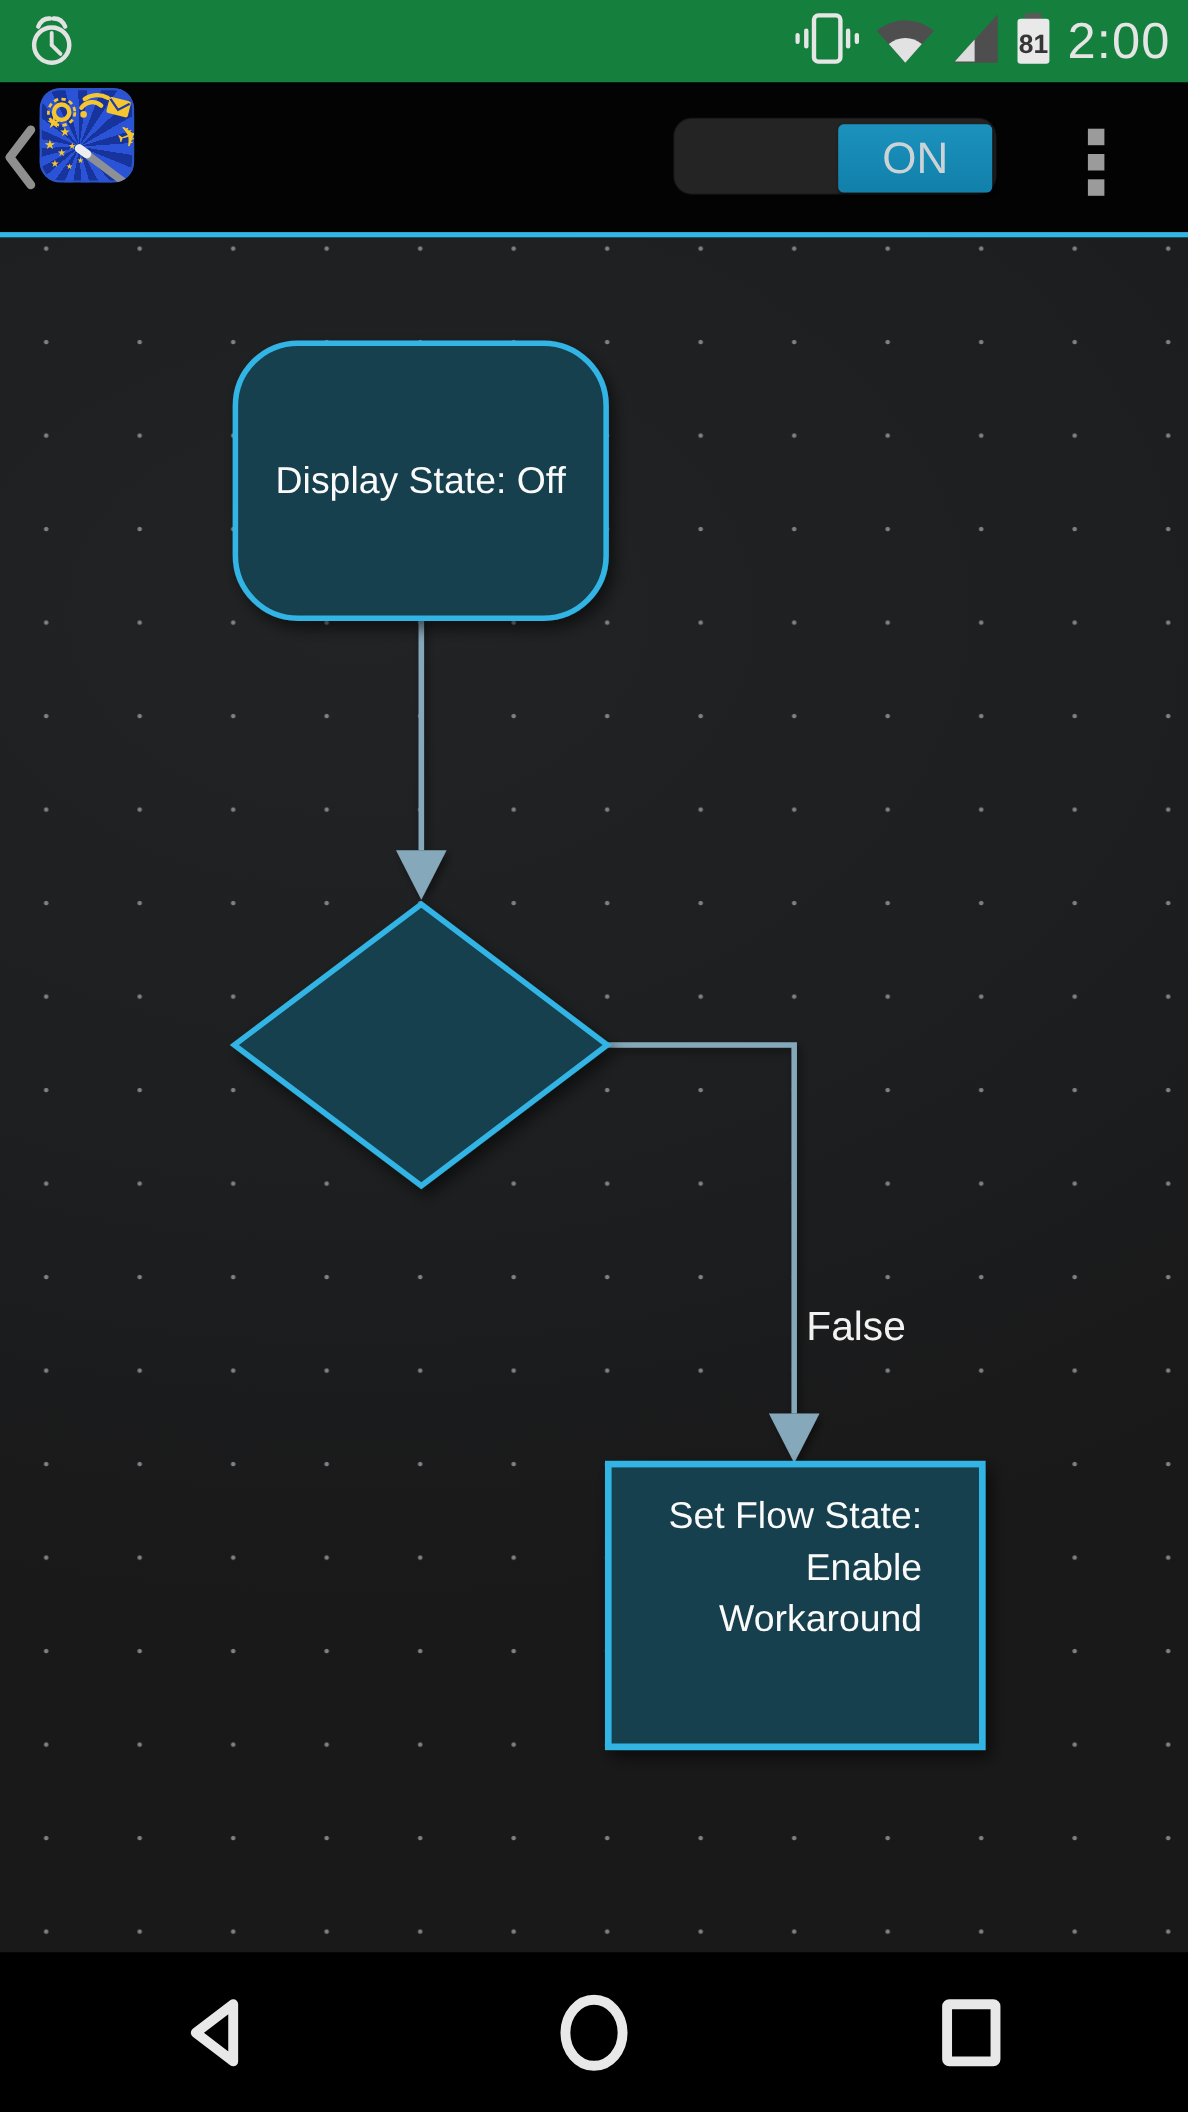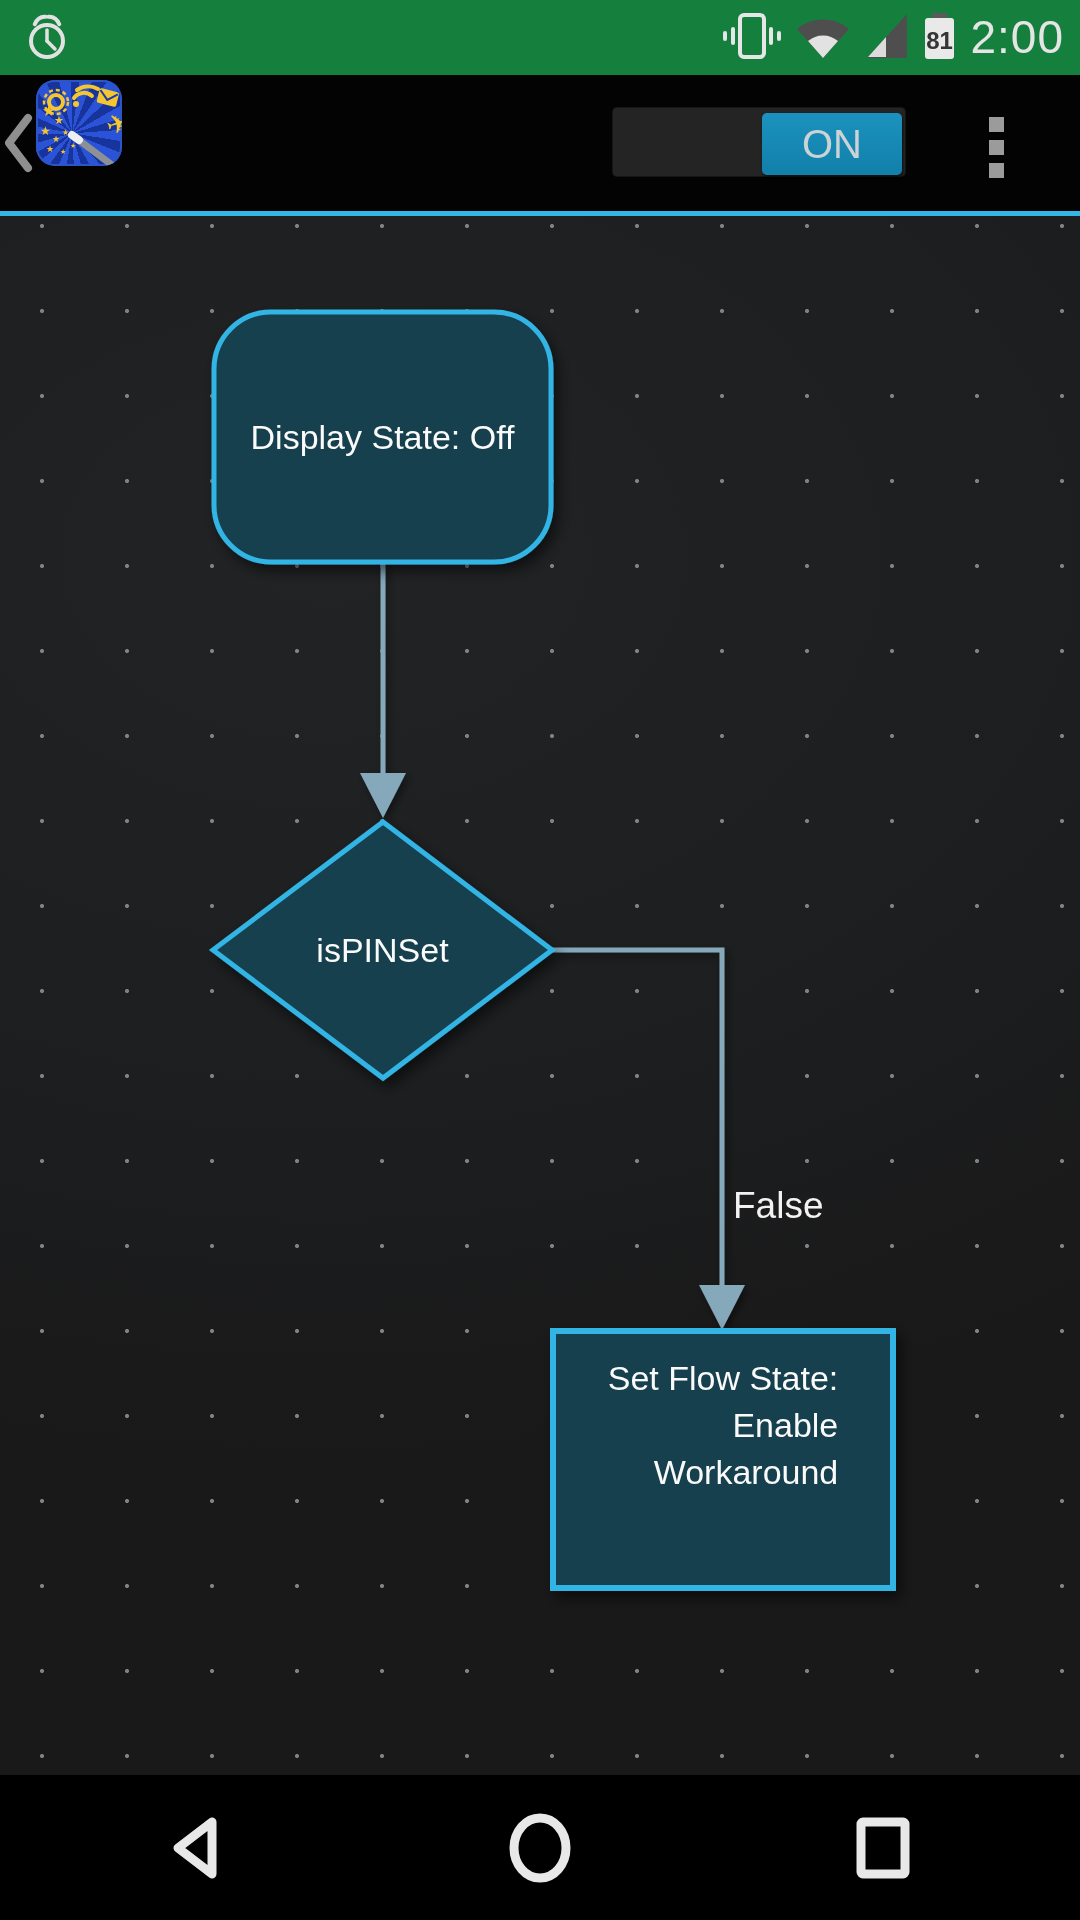--- a/index.html
+++ b/index.html
@@ -13,21 +13,21 @@
 
   
   .app-bar{position:absolute;left:0;top:75px;width:1080px;height:136px;background:#030303;}
   .back-chevron{position:absolute;left:2px;top:38px;}
   .app-icon{position:absolute;left:36px;top:5px;width:86px;height:86px;border-radius:19px;
     background:repeating-conic-gradient(from 8deg at 42% 62%, #2a53d8 0deg 13deg, #16349c 13deg 26deg);
     overflow:hidden;box-shadow:inset 0 0 0 2px #2c55c8;}
   .app-title{position:absolute;left:143px;top:0;height:136px;display:flex;align-items:center;
     color:#e4e4e4;font-size:41px;}
   .toggle{position:absolute;left:613px;top:33px;width:292px;height:68px;background:#242424;
-    border-radius:4px;box-shadow:0 0 0 1px #161616;}
+    border-radius:16px;box-shadow:0 0 0 1px #161616;}
   .toggle-on{position:absolute;right:3px;top:5px;width:140px;height:62px;background:#1487b2;
     background:linear-gradient(180deg,#1b92bd 0%,#1180aa 100%);border-radius:5px;
     display:flex;align-items:center;justify-content:center;color:#ccd3d6;font-size:40px;
     box-shadow:1px 2px 3px rgba(0,0,0,.6);}
   .overflow{position:absolute;right:76px;top:42px;width:15px;display:flex;flex-direction:column;gap:8px;}
   .overflow span{width:15px;height:15px;background:#9b9b9b;display:block;}
   .divider{position:absolute;left:0;top:211px;width:1080px;height:5px;background:#33b5e5;}
 
   
   .canvas{position:absolute;left:0;top:216px;width:1080px;height:1559px;
@@ -158,21 +158,20 @@
     </g>
 
     <rect x="214" y="96" width="337" height="250" rx="57" fill="#173f4e" stroke="#33b5e5" stroke-width="5" filter="url(#nshadow)"></rect>
 
     <polygon points="383,606 552,734 383,862 213,734" fill="#173f4e" stroke="#33b5e5" stroke-width="5" stroke-linejoin="miter" filter="url(#nshadow)"></polygon>
 
     <rect x="553" y="1115" width="340" height="257" fill="#173f4e" stroke="#33b5e5" stroke-width="6" filter="url(#nshadow)"></rect>
   </svg>
 
   <div class="node-label label-node1">Display State: Off</div>
-  <div class="node-label label-node2">isPINSet</div>
   <div class="node-label label-node3">Set Flow State:
 Enable
 Workaround</div>
   <div class="edge-label">False</div>
 </div>
 
 <div class="nav-bar">
   <span class="nav-slot nav-back">
     <svg width="62" height="68" viewBox="0 0 62 68">
       <polygon points="46,8 46,60 12,34" fill="none" stroke="#e8e8e8" stroke-width="9" stroke-linejoin="round"></polygon>

